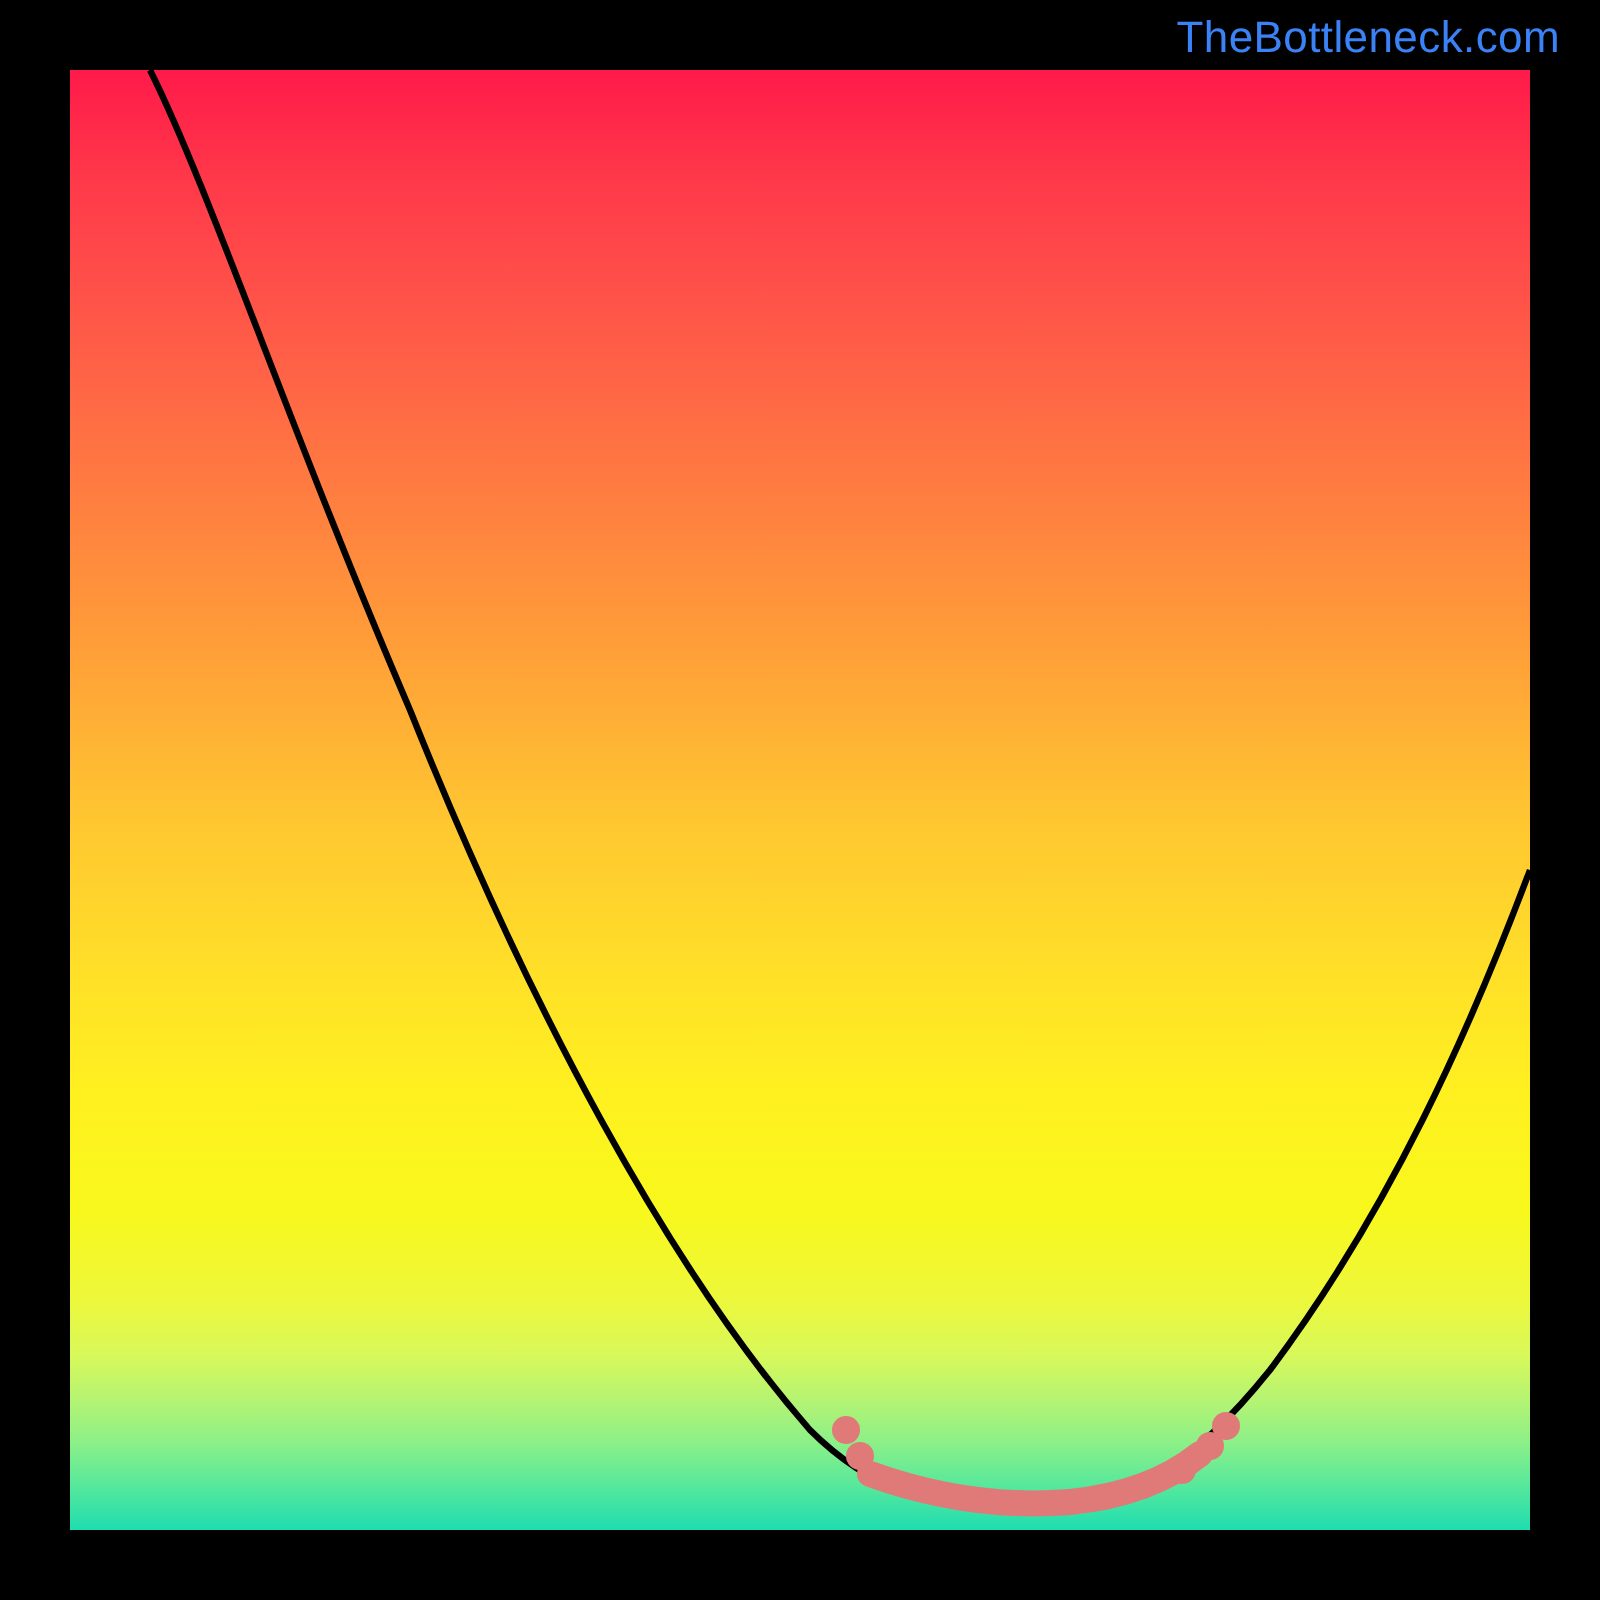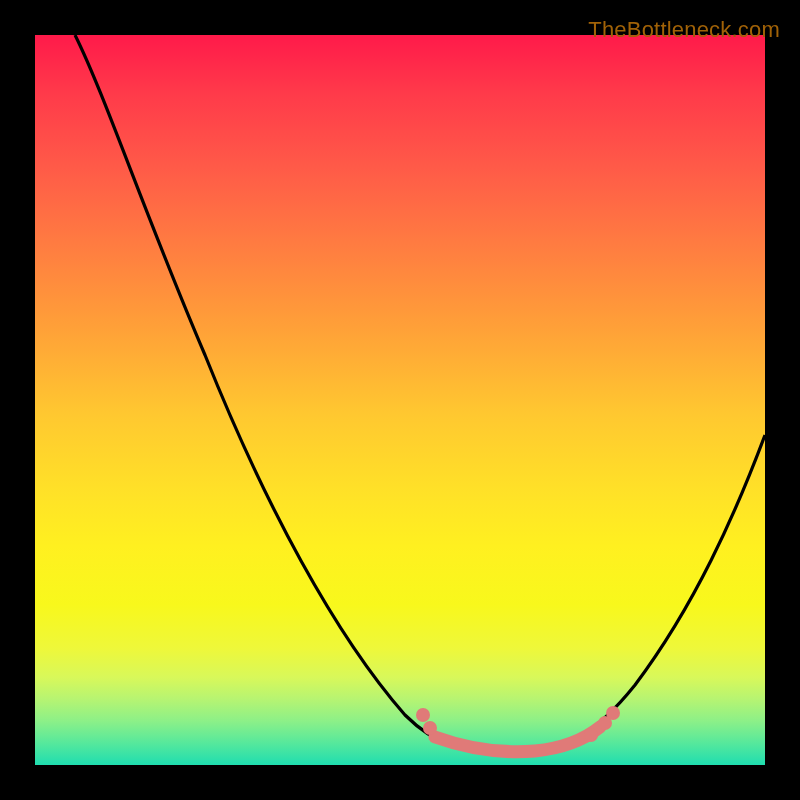--- a/index.html
+++ b/index.html
@@ -11,23 +11,23 @@
     overflow: hidden;
   }
   .frame {
     position: absolute;
     left: 0; top: 0;
     width: 800px; height: 800px;
     background: #000;
   }
   .watermark {
     position: absolute;
-    top: 17px;
+    top: 6px;
     right: 20px;
-    color: #a16207;
+    color: #3b82f6;
     font-family: Arial, Helvetica, sans-serif;
     font-size: 22px;
     letter-spacing: 0.2px;
     z-index: 20;
   }
   .plot {
     position: absolute;
     left: 35px;
     top: 35px;
     width: 730px;

